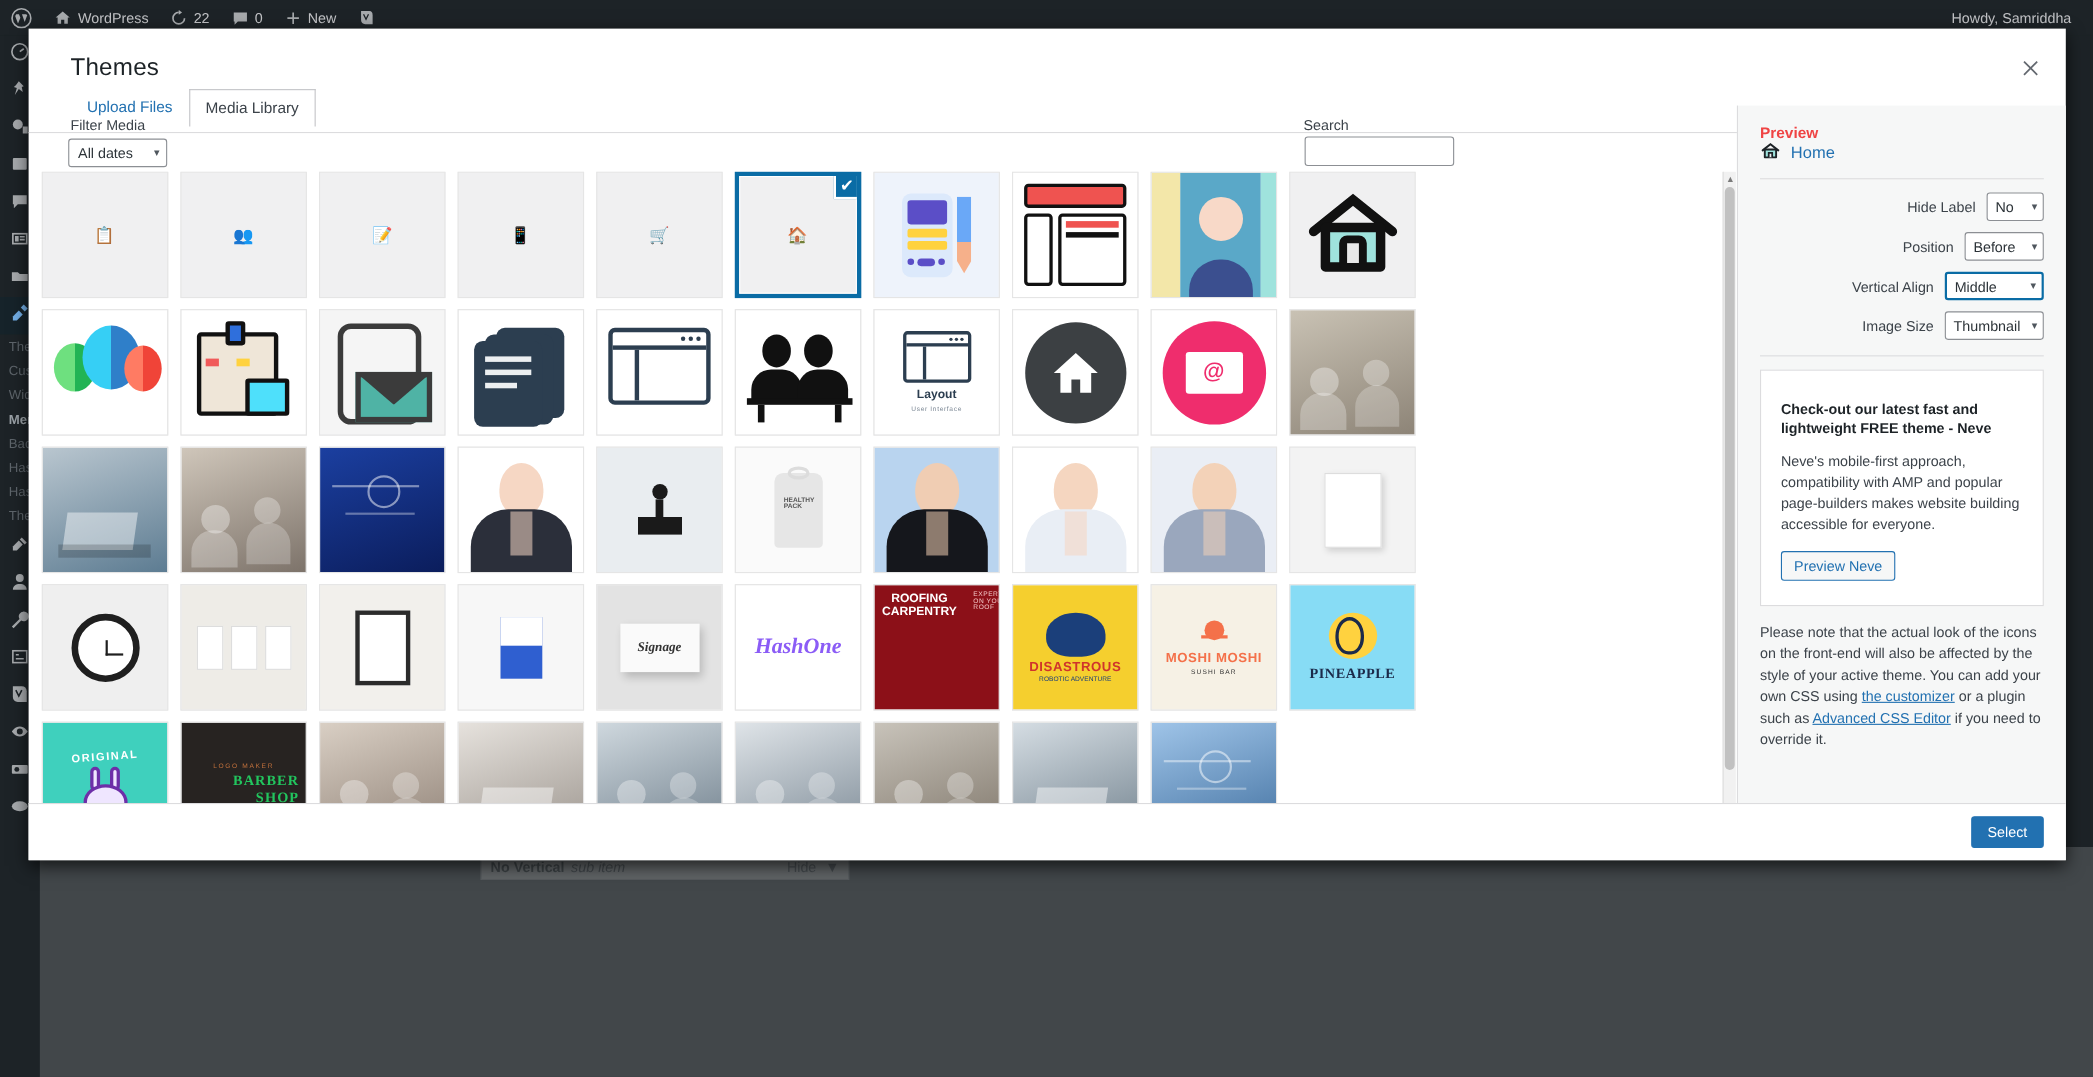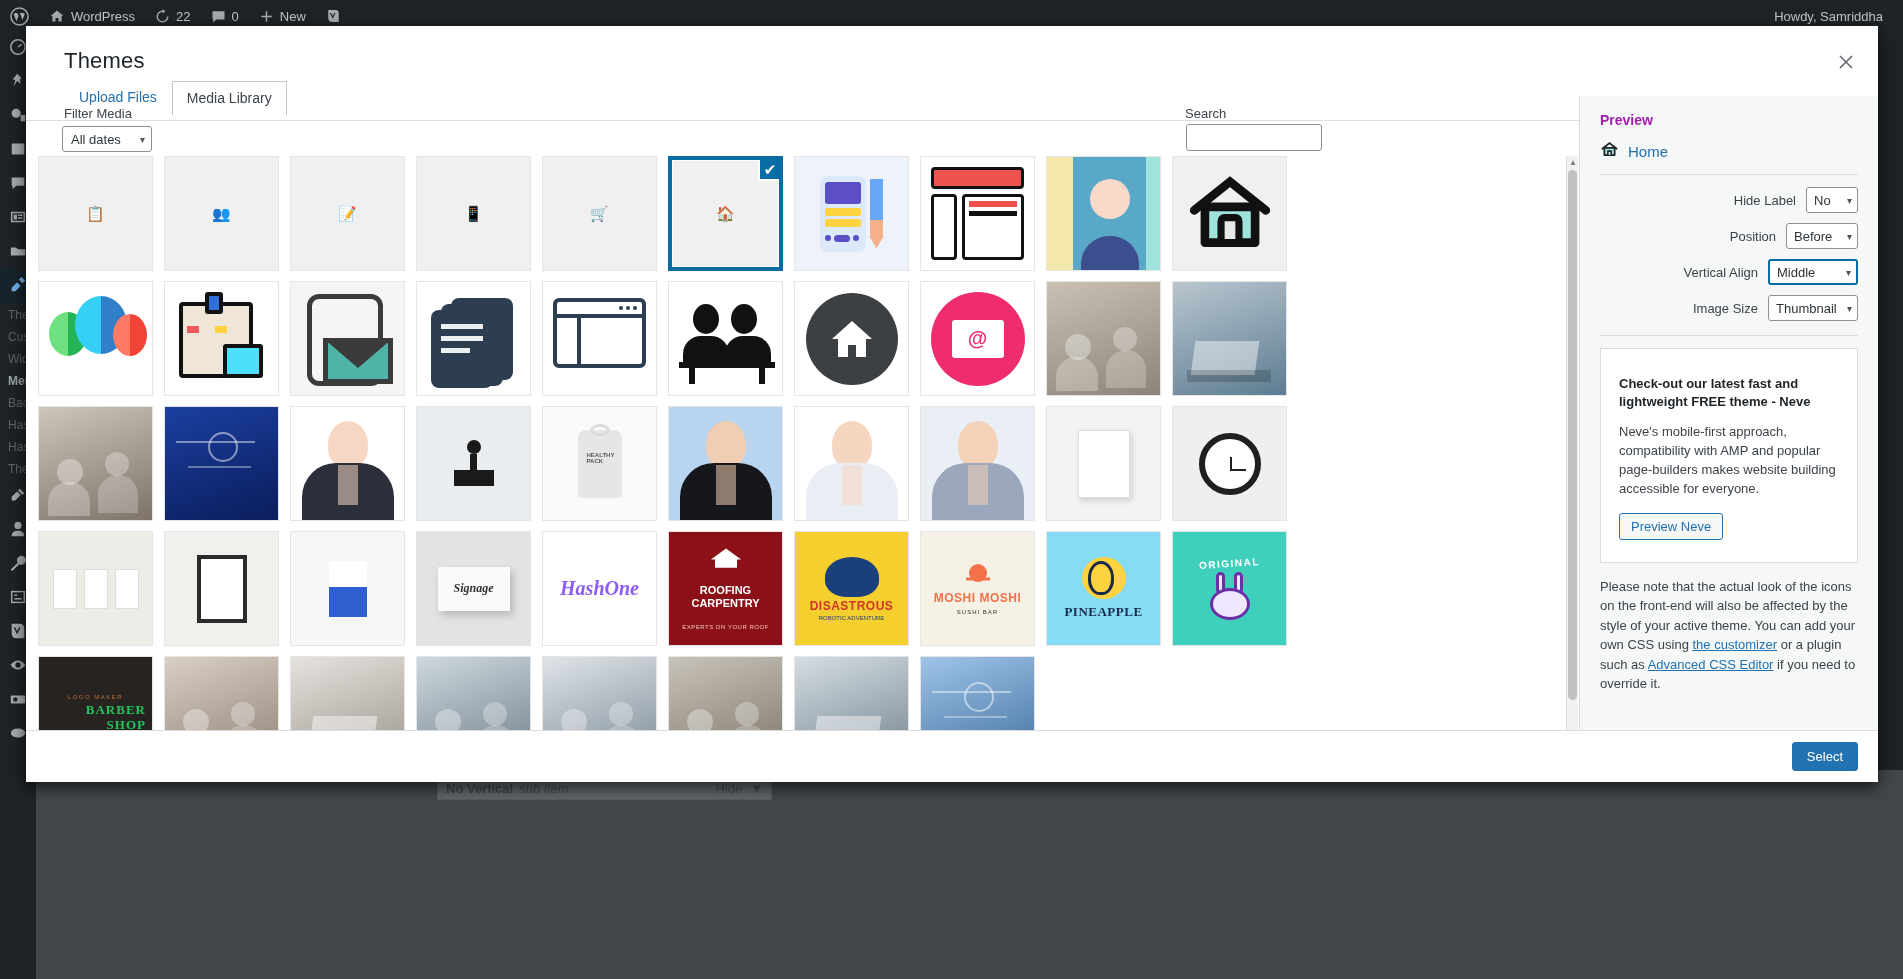--- a/index.html
+++ b/index.html
@@ -235,22 +235,21 @@
   #sidebar {
     width: 299px;
     border-left: 1px solid #dcdcde;
     background: #f6f7f7;
     padding: 16px 20px 10px 20px;
     overflow: hidden;
     font-size: 13px;
     color: #3c434a;
   }
   #sb-title {
-    font-size: 14px; font-weight: 700; color: #a21caf;
-    margin-bottom: 12px;
+    font-size: 14px; font-weight: 700; color: #ef4444;
   }
   #sb-preview-row {
     display: flex; align-items: center; gap: 9px;
     padding-bottom: 12px;
     border-bottom: 1px solid #dcdcde;
     margin-bottom: 12px;
   }
   #sb-preview-row .lbl { color: #2271b1; font-size: 15px; }
 
   .field {
@@ -659,20 +658,39 @@
                   <div style="position:absolute;left:14px;top:54px;width:46px;height:28px;border-radius:18px 18px 0 0;background:#111"></div>
                   <div style="position:absolute;left:56px;top:54px;width:46px;height:28px;border-radius:18px 18px 0 0;background:#111"></div>
                   <div style="position:absolute;left:10px;top:80px;width:96px;height:6px;background:#111"></div>
                   <div style="position:absolute;left:20px;top:86px;width:6px;height:16px;background:#111"></div>
                   <div style="position:absolute;left:90px;top:86px;width:6px;height:16px;background:#111"></div>
                 </div>
               </div>
             </div>
             <div class="att">
               <div class="thumb">
+                <div style="width:100%;height:100%;background:#fff;display:flex;flex-direction:column;align-items:center;justify-content:center;gap:5px">
+                  <div style="width:62px;border:3px solid #2c3e50;border-radius:4px">
+                    <div style="height:11px;border-bottom:3px solid #2c3e50;display:flex;align-items:center;justify-content:flex-end;gap:2px;padding-right:4px">
+                      <i style="width:3px;height:3px;background:#2c3e50;border-radius:50%;display:block"></i>
+                      <i style="width:3px;height:3px;background:#2c3e50;border-radius:50%;display:block"></i>
+                      <i style="width:3px;height:3px;background:#2c3e50;border-radius:50%;display:block"></i>
+                    </div>
+                    <div style="display:flex;height:30px">
+                      <div style="width:18px;border-right:3px solid #2c3e50"></div>
+                      <div style="flex:1"></div>
+                    </div>
+                  </div>
+                  <div style="font:700 11px 'Liberation Sans',sans-serif;color:#2c3e50">Layout</div>
+                  <div style="font:6px 'Liberation Sans',sans-serif;color:#7b8794;letter-spacing:.6px">User Interface</div>
+                </div>
+              </div>
+            </div>
+            <div class="att">
+              <div class="thumb">
                 <div style="width:100%;height:100%;background:#fff;display:flex;align-items:center;justify-content:center">
                   <div style="width:92px;height:92px;border-radius:50%;background:#3c4043;display:flex;align-items:center;justify-content:center">
                     <svg width="48" height="48" viewBox="0 0 24 24" fill="#fff">
                       <path d="M12 3L2 12h3v9h5v-6h4v6h5v-9h3z"></path>
                     </svg>
                   </div>
                 </div>
               </div>
             </div>
             <div class="att">
@@ -831,21 +849,21 @@
             </div>
             <div class="att">
               <div class="thumb">
                 <div style="width:100%;height:100%;background:#fff;display:flex;align-items:center;justify-content:center">
                   <span style="font:italic 700 20px 'Liberation Serif',serif;color:#8b5cf6">HashOne</span>
                 </div>
               </div>
             </div>
             <div class="att">
               <div class="thumb">
-                <div style="width:100%;height:100%;background:#8c1018;display:flex;flex-direction:column;align-items:center;justify-content:center;gap:15px;padding:6px">
+                <div style="width:100%;height:100%;background:#8c1018;display:flex;flex-direction:row;align-items:flex-start;justify-content:center;gap:15px;padding:6px">
                   <svg width="34" height="22" viewBox="0 0 24 16" fill="#fff">
                     <path d="M12 1L1 9h3v6h16V9h3z"></path>
                   </svg>
                   <div style="font:700 11px 'Liberation Sans',sans-serif;color:#fff;text-align:center;line-height:1.1">ROOFING CARPENTRY</div>
                   <div style="font:6px 'Liberation Sans',sans-serif;color:#f2c4c4;letter-spacing:.5px">EXPERTS ON YOUR ROOF</div>
                 </div>
               </div>
             </div>
             <div class="att">
               <div class="thumb">

